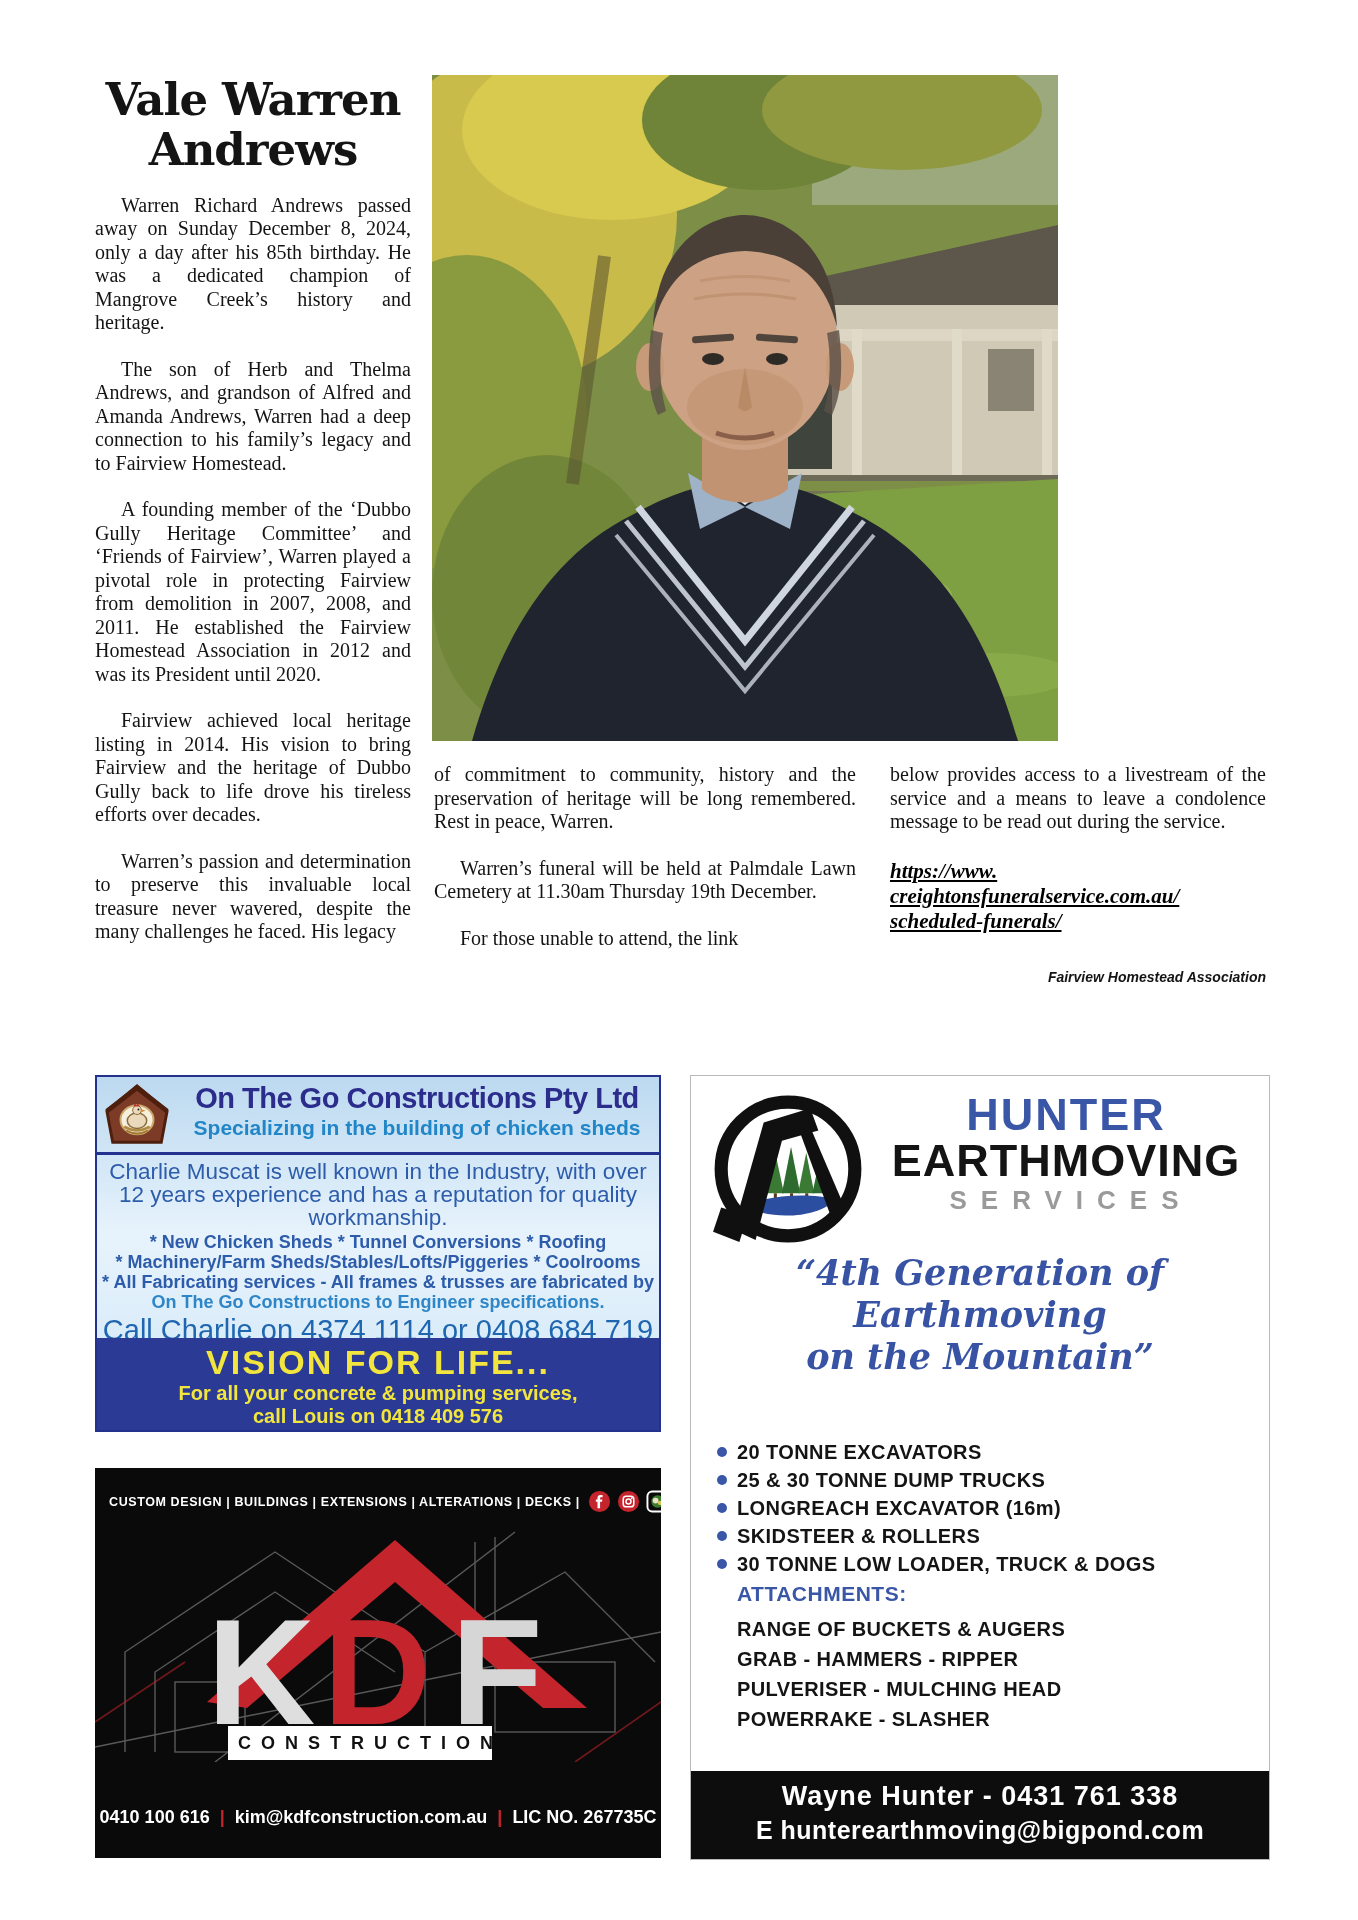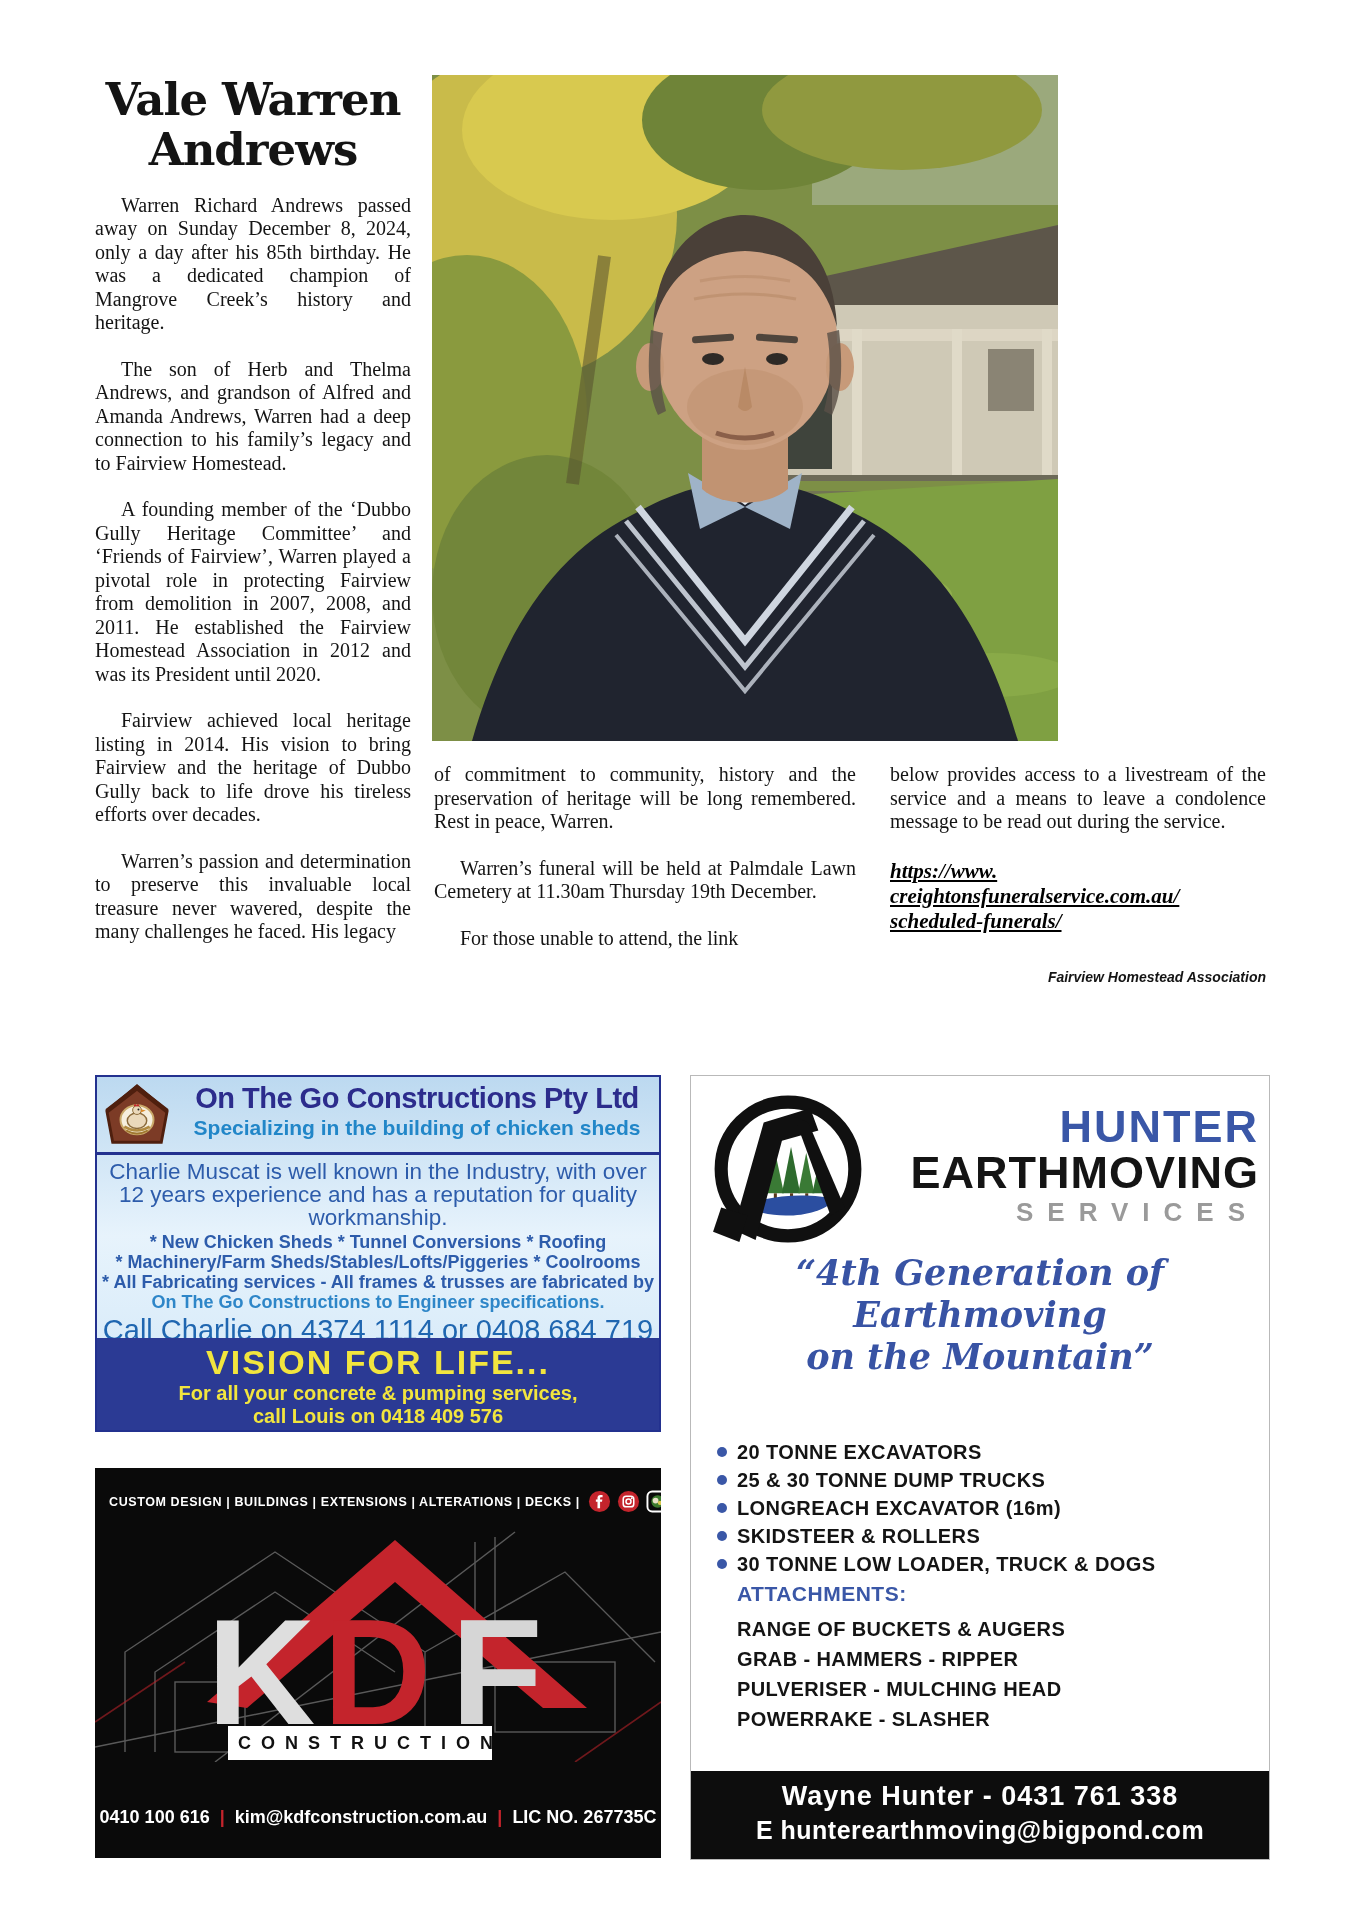--- a/index.html
+++ b/index.html
@@ -49,21 +49,21 @@
       color:#111;font-size:18px;font-weight:bold;letter-spacing:10px;padding-left:10px;box-sizing:border-box;
       line-height:34px;text-align:center;}
   .kdf-bottom{position:absolute;left:16px;right:16px;bottom:30px;display:flex;justify-content:center;
       gap:10px;font-size:18px;font-weight:bold;white-space:nowrap;}
   .kdf-bottom .sep{color:#c4242c;font-weight:bold;}
 
   
   .ad-hunter{position:absolute;left:690px;top:1075px;width:580px;height:785px;box-sizing:border-box;
       background:#fff;border:1px solid #b9b9b9;font-family:"Liberation Sans", sans-serif;}
   .hv-logo{position:absolute;left:16px;top:12px;width:162px;height:162px;}
-  .hv-brand{position:absolute;left:182px;top:28px;width:386px;text-align:right;}
+  .hv-brand{position:absolute;left:182px;top:16px;width:386px;text-align:center;}
   .hv-hunter{font-size:45px;font-weight:800;color:#3a57a7;letter-spacing:2px;line-height:1;}
   .hv-earth{font-size:45px;font-weight:800;color:#141414;letter-spacing:1px;line-height:1.05;}
   .hv-services{font-size:26px;font-weight:600;color:#9a9a9a;letter-spacing:14px;padding-left:10px;line-height:1.3;}
   .hv-tagline{position:absolute;left:8px;right:8px;top:176px;text-align:center;
       font-family:"DejaVu Serif", serif;font-style:italic;font-weight:bold;color:#3853a4;
       font-size:35px;line-height:1.2;}
   .hv-band{position:absolute;left:0;right:0;top:262px;height:91px;background:#0d0d0d;color:#fff;
       text-align:center;font-size:16.5px;font-weight:bold;line-height:23px;padding-top:11px;box-sizing:border-box;letter-spacing:0.4px;}
   .hv-list{position:absolute;left:26px;top:362px;right:8px;}
   .hv-item{display:flex;align-items:center;font-size:20px;font-weight:800;color:#141414;

